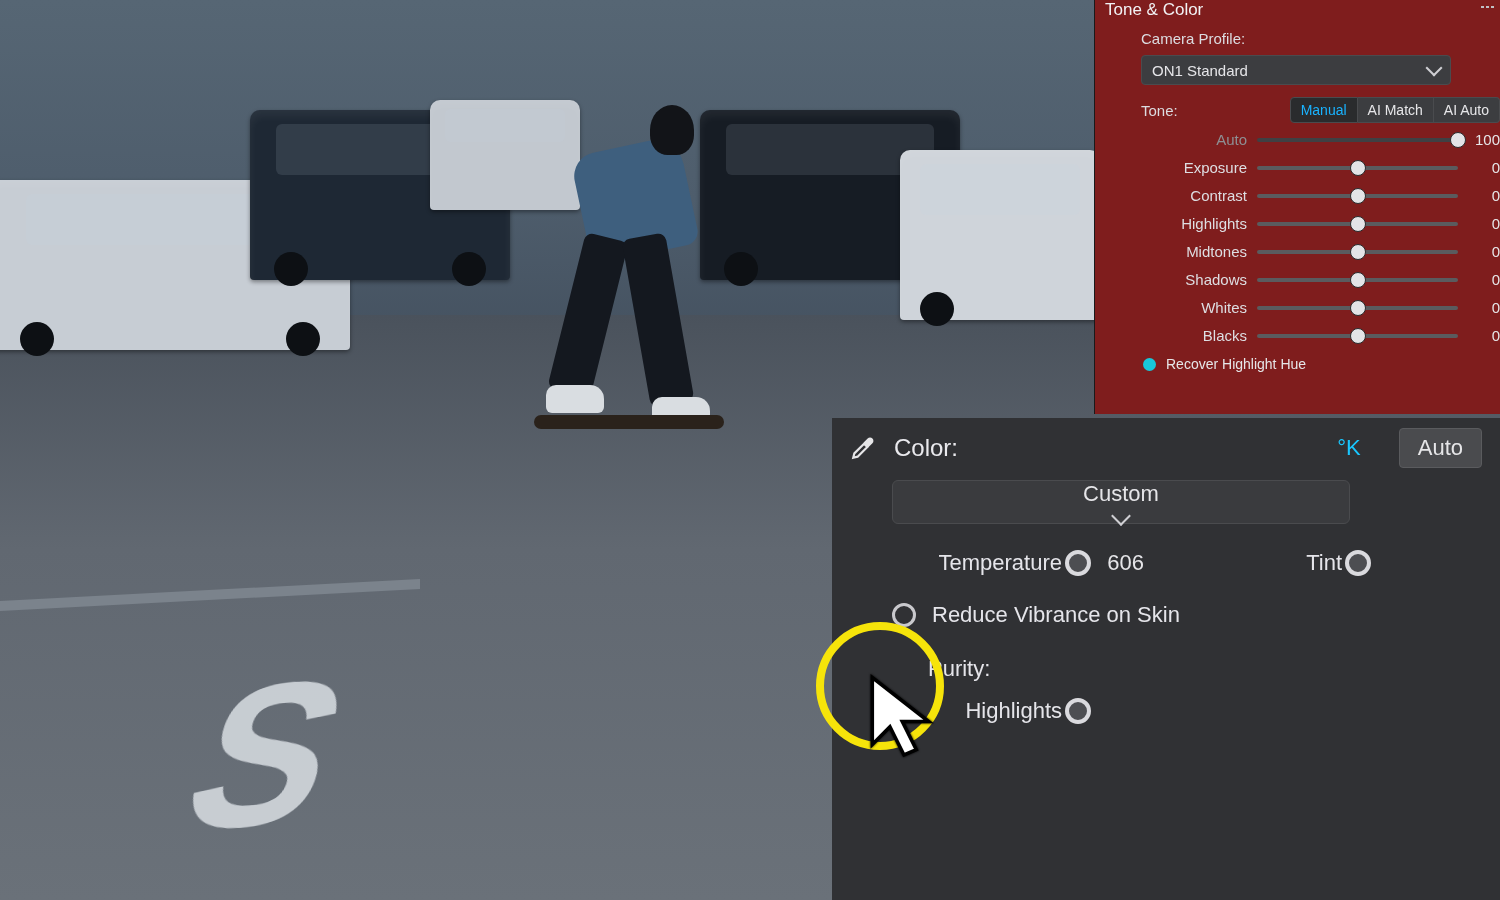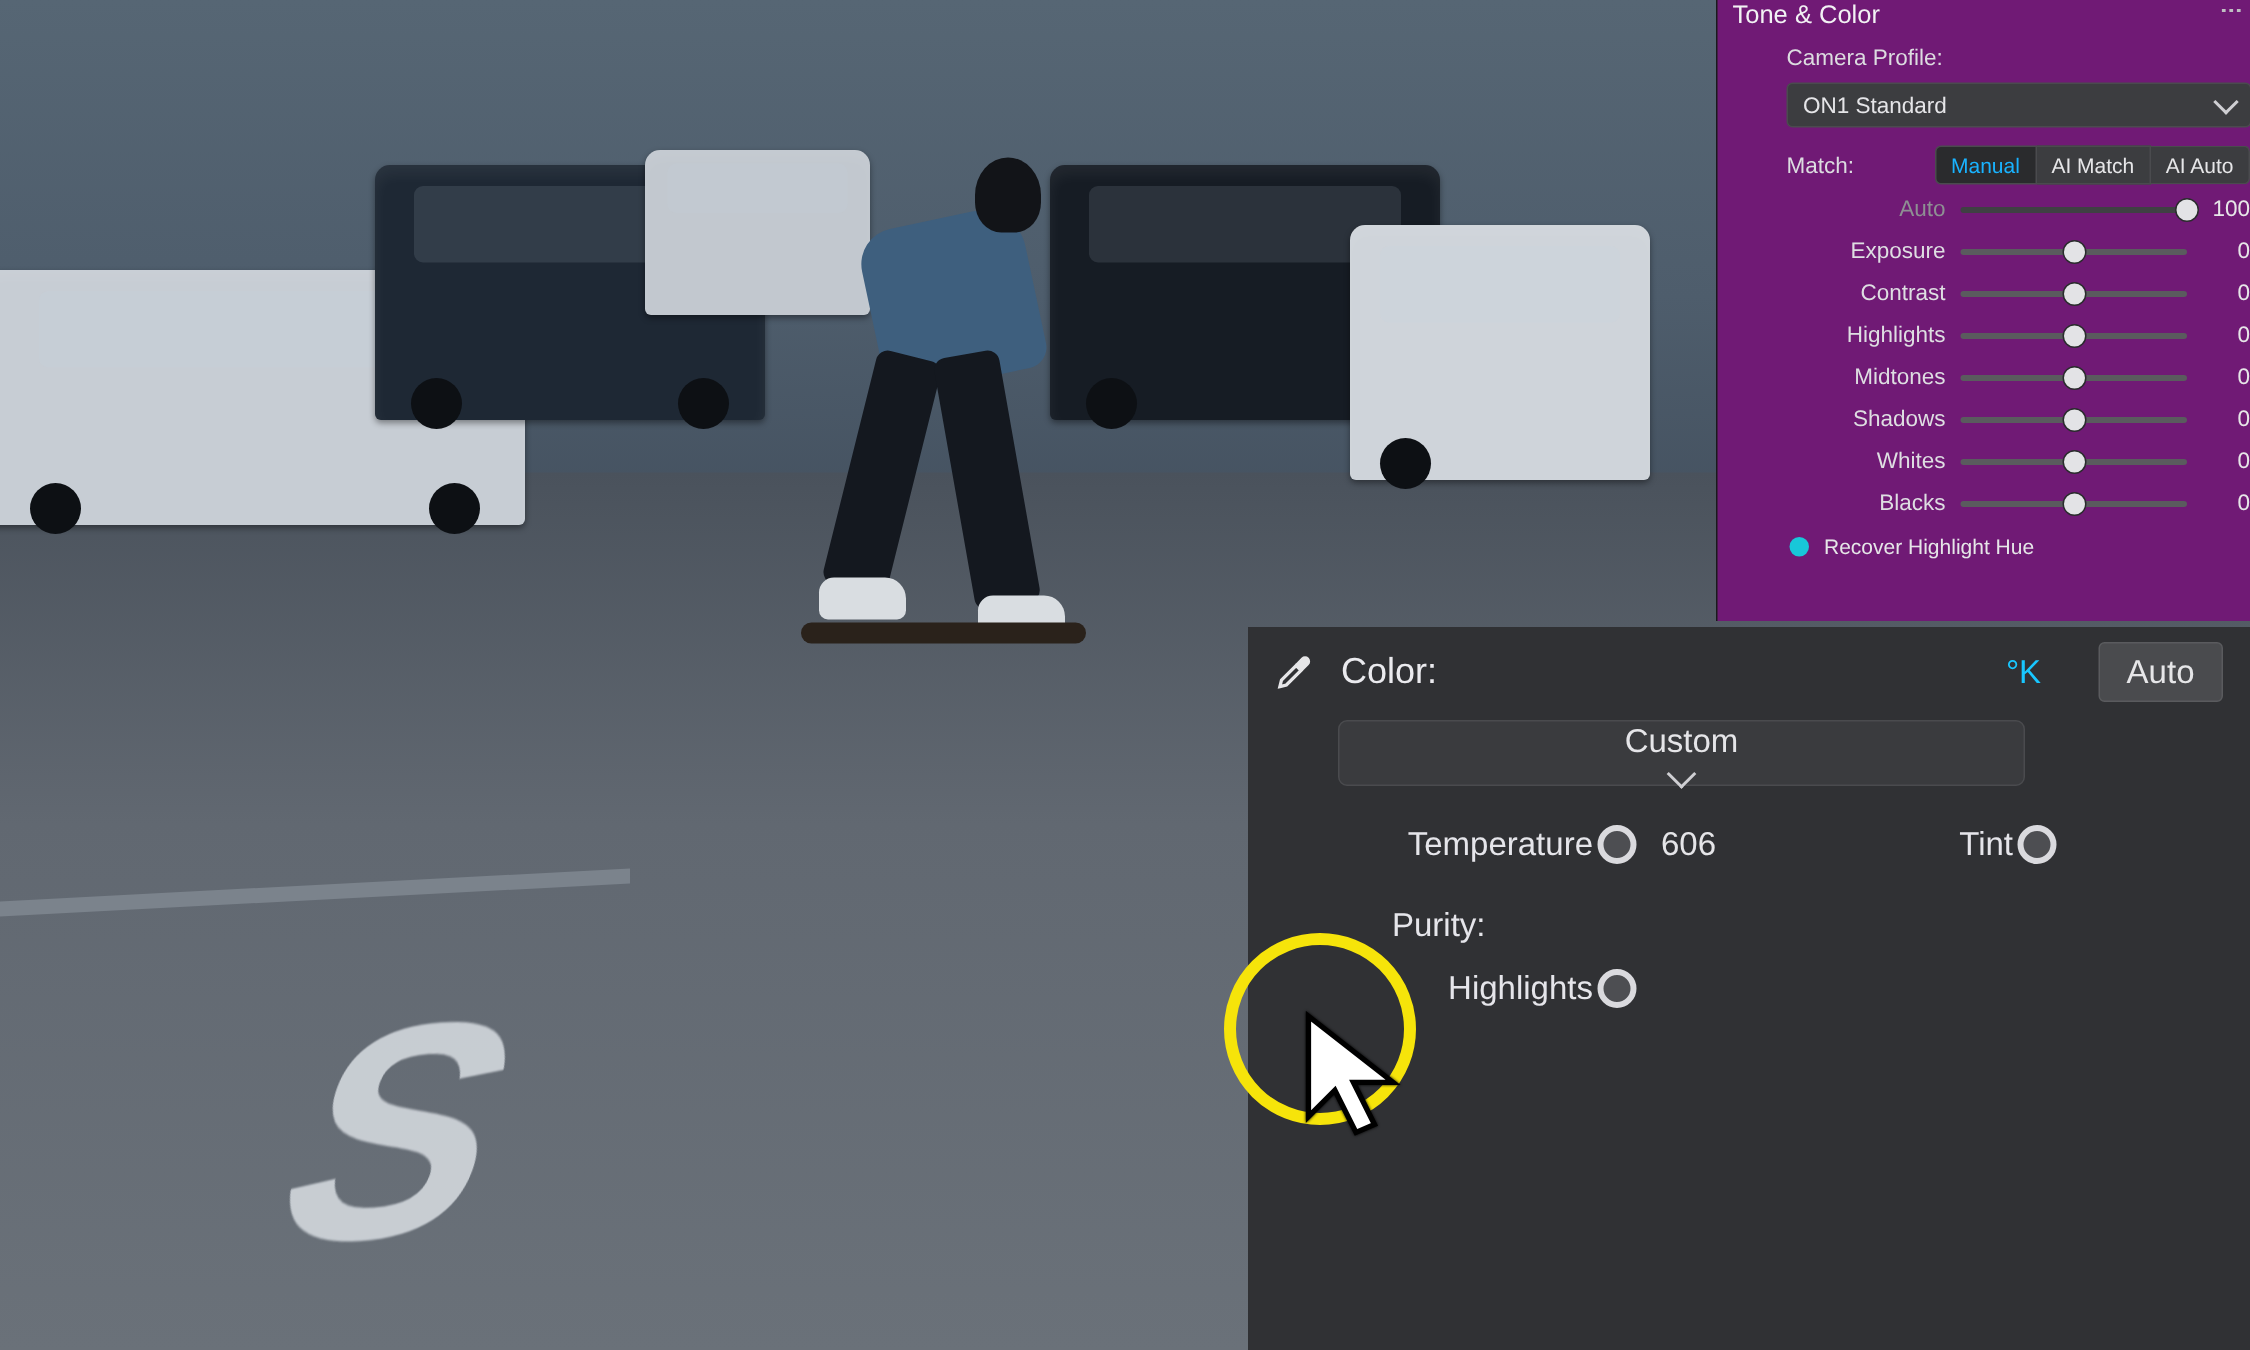--- a/index.html
+++ b/index.html
@@ -47,22 +47,22 @@
     background:#d9dde1;border-radius:10px 14px 6px 6px;}
   .skater .shoeR{position:absolute;left:112px;top:312px;width:58px;height:26px;
     background:#d9dde1;border-radius:10px 14px 6px 6px;}
   .skater .board{position:absolute;left:-6px;top:330px;width:190px;height:14px;
     background:#2a221b;border-radius:10px;}
   .lane{position:absolute;left:200px;bottom:30px;color:#d9dee3;font-size:200px;
     font-weight:900;letter-spacing:10px;transform:scaleY(1) rotate(-4deg) skewX(-24deg);
     opacity:.85;filter:blur(.5px);}
   
   .panel-top {
-    position:absolute; right:0; top:0; width:356px; height:414px;
-    background:#701a75; color:#e5e5e8; font-size:14px;
+    position:absolute; right:0; top:0; width:406px; height:414px;
+    background:#7f1d1d; color:#e5e5e8; font-size:14px;
     border-left:1px solid #1a1a1c;
   }
   .pt-header{display:flex;align-items:center;justify-content:space-between;
     padding:0 10px; height:20px; font-size:17px; color:#f2f2f4; font-weight:500;}
   .pt-body{padding:10px 0 0 46px;}
   .pt-label{font-size:15px;color:#dcdce0;margin-bottom:8px;}
   .dropdown{height:30px;background:#3c3d40;border:1px solid #4a4b4e;border-radius:4px;
     display:flex;align-items:center;justify-content:space-between;padding:0 10px;
     width:310px;font-size:15px;cursor:pointer;}
   .chev{width:12px;height:12px;border-right:2px solid #cfcfd3;border-bottom:2px solid #cfcfd3;
@@ -170,21 +170,21 @@
     <span class="expand-dots"></span>
   </div>
   <div class="pt-body">
     <div class="pt-label">Camera Profile:</div>
     <div class="dropdown">
       <span>ON1 Standard</span>
       <span class="chev"></span>
     </div>
 
     <div class="tone-row">
-      <span class="pt-label" style="margin:0">Match:</span>
+      <span class="pt-label" style="margin:0">Tone:</span>
       <div class="tone-modes">
         <div class="mode-btn active">Manual</div>
         <div class="mode-btn">AI Match</div>
         <div class="mode-btn">AI Auto</div>
       </div>
     </div>
 
     <div class="sliders">
       <div class="srow muted">
         <span class="lbl">Auto</span>
@@ -289,20 +289,24 @@
       </div>
       <div class="crow">
         <span class="lbl">Vibrance</span>
         <div class="ctrack grad-vib">
           <div class="cthumb" style="left:50%"></div>
         </div>
         <span class="cval"></span>
       </div>
     </div>
 
+    <div class="ck">
+      <span class="box"></span>
+      <span class="cklabel">Reduce Vibrance on Skin</span>
+    </div>
 
     <div class="purity">Purity:</div>
 
     <div class="csliders" style="margin-top:16px">
       <div class="crow">
         <span class="lbl">Highlights</span>
         <div class="ctrack" style="background:#5a5b5e">
           <div class="cthumb" style="left:50%"></div>
         </div>
         <span class="cval"></span>

